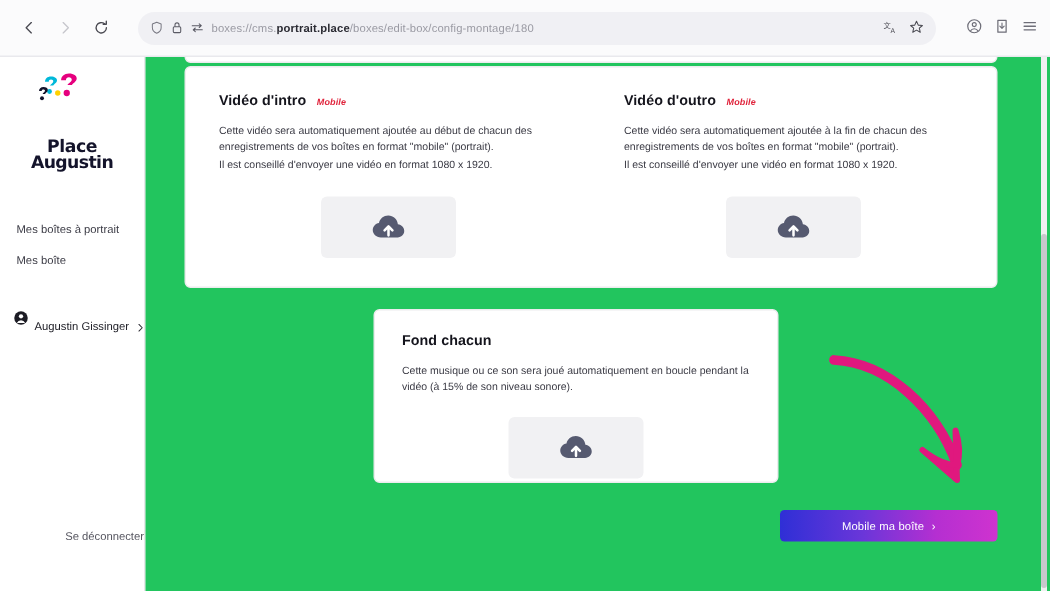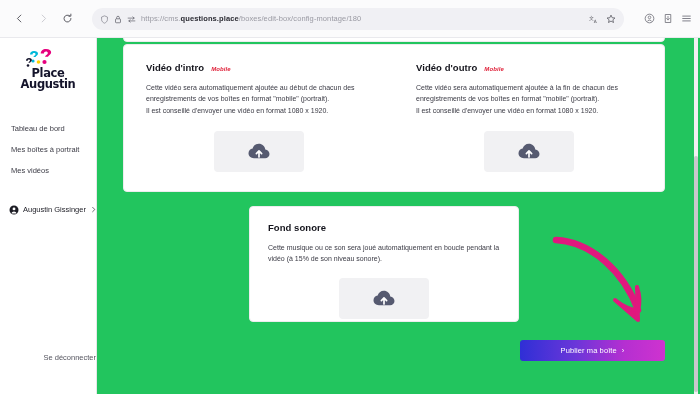--- a/index.html
+++ b/index.html
@@ -65,21 +65,21 @@
   .sidebar {
     width: 97px; height: 100%;
     background: #ffffff;
     border-right: 1px solid #e6e6e8;
     display: flex; flex-direction: column;
     flex-shrink: 0;
     position: relative;
   }
   .logo-wrap {
     padding: 9px 0 0 0;
-    display: flex; flex-direction: column; align-items: center;
+    display: flex; flex-direction: column; align-items: center; gap: 24px;
   }
   .logo-mark { width: 44px; height: 23px; }
   .logo-text { margin-top: -2px; text-align: center; line-height: 0.95; }
   .logo-text .lt1 {
     font-family: "DejaVu Sans", sans-serif;
     font-size: 11.5px; font-weight: bold; color: #14142b;
     letter-spacing: -0.3px;
     display: block;
   }
   .logo-text .lt2 {
@@ -92,21 +92,21 @@
   .nav-list { margin-top: 28px; display: flex; flex-direction: column; }
   .nav-item {
     font-size: 7.5px;
     color: #3b3b45;
     padding: 6px 0 6px 11px;
     line-height: 1.2;
   }
 
   .user-row {
     margin-top: 16px;
-    display: flex; align-items: center;
+    display: flex; align-items: flex-end;
     padding: 4px 6px 4px 9px;
     gap: 4px;
   }
   .user-name { font-size: 7.5px; color: #1c1c24; white-space: nowrap; }
   .user-chevron { margin-left: auto; color: #3b3b45; display:flex; }
 
   .logout {
     position: absolute;
     bottom: 32px; left: 12px; right: 0;
     text-align: right;
@@ -264,21 +264,21 @@
           <path d="M4.6 6.8 V4.6 a2.4 2.4 0 0 1 4.8 0 V6.8" fill="none" stroke="#5a5a64" stroke-width="1.25"></path>
         </svg>
       </span>
       <span>
         <svg width="9" height="9" viewBox="0 0 16 16">
           <path d="M2 5.5 H12.5 M10.3 3.3 L12.8 5.5 L10.3 7.7" fill="none" stroke="#5a5a64" stroke-width="1.2" stroke-linecap="round" stroke-linejoin="round"></path>
           <path d="M14 10.5 H3.5 M5.7 8.3 L3.2 10.5 L5.7 12.7" fill="none" stroke="#5a5a64" stroke-width="1.2" stroke-linecap="round" stroke-linejoin="round"></path>
         </svg>
       </span>
     </div>
-    <div class="url-text"><span>https://cms.</span><span class="url-domain">questions.place</span><span>/boxes/edit-box/config-montage/180</span></div>
+    <div class="url-text"><span>boxes://cms.</span><span class="url-domain">portrait.place</span><span>/boxes/edit-box/config-montage/180</span></div>
     <div class="urlbar-right">
       <span>
         <svg width="10" height="10" viewBox="0 0 16 16">
           <text x="0" y="9" font-family="DejaVu Sans" font-size="8" fill="#4a4a52">文</text>
           <text x="7.5" y="14.5" font-family="DejaVu Sans" font-size="7" fill="#4a4a52">A</text>
         </svg>
       </span>
       <span>
         <svg width="10" height="10" viewBox="0 0 16 16">
             <path d="M8 1.8 L9.9 6 L14.3 6.4 L11 9.3 L12 13.6 L8 11.3 L4 13.6 L5 9.3 L1.7 6.4 L6.1 6 Z" fill="none" stroke="#4a4a52" stroke-width="1.15" stroke-linejoin="round"></path>
@@ -335,23 +335,22 @@
         <path d="M6 22 c-3.8 0-6 2.3-6 5.4 h3.6 c0-1.3 0.8-2.2 2.2-2.2 c1.3 0 2.2 0.8 2.2 1.9 c0 1.5-2.2 2.3-3.3 4.2 l3.4 0 c0.8-1.5 3.7-2.6 3.7-5.2 C11.8 23.7 9.4 22 6 22 Z" fill="#14142b"></path>
         <circle cx="4" cy="37" r="2.6" fill="#14142b"></circle>
       </svg>
       <div class="logo-text">
         <span class="lt1">Place</span>
         <span class="lt2">Augustin</span>
       </div>
     </div>
 
     <div class="nav-list">
-      <div class="nav-item">Tableau de bord</div>
       <div class="nav-item">Mes boîtes à portrait</div>
-      <div class="nav-item">Mes vidéos</div>
+      <div class="nav-item">Mes boîte</div>
     </div>
 
     <div class="user-row">
       <span>
         <svg width="10" height="10" viewBox="0 0 16 16">
             <circle cx="8" cy="8" r="7.2" fill="#1c1c24"></circle>
             <circle cx="8" cy="6.2" r="2.3" fill="#ffffff"></circle>
             <path d="M3.6 13.4 a4.8 4.8 0 0 1 8.8 0 Z" fill="#ffffff"></path>
           </svg>
       </span>
@@ -400,36 +399,36 @@
         <div class="upload-btn">
           <svg width="22" height="17" viewBox="0 0 26 20">
             <path d="M7 18 C3.2 18 0.6 15.4 0.6 12.2 C0.6 9.4 2.7 7 5.5 6.6 C6.2 3.2 9.2 0.8 12.8 0.8 C16.8 0.8 20 3.8 20.4 7.6 C23.3 7.9 25.4 10.2 25.4 13 C25.4 15.8 23 18 20.2 18 Z" fill="#565a70"></path>
             <path d="M13 16.4 V9.6 M9.9 12.5 L13 9.3 L16.1 12.5" fill="none" stroke="#ffffff" stroke-width="2" stroke-linecap="round" stroke-linejoin="round"></path>
           </svg>
         </div>
       </div>
     </div>
 
     <div class="card card-sound">
-      <div class="sec-title">Fond sonore</div>
+      <div class="sec-title">Fond chacun</div>
       <div class="sec-desc">Cette musique ou ce son sera joué automatiquement en boucle pendant la vidéo (à 15% de son niveau sonore).</div>
       <div class="upload-btn-sound">
         <svg width="22" height="17" viewBox="0 0 26 20">
           <path d="M7 18 C3.2 18 0.6 15.4 0.6 12.2 C0.6 9.4 2.7 7 5.5 6.6 C6.2 3.2 9.2 0.8 12.8 0.8 C16.8 0.8 20 3.8 20.4 7.6 C23.3 7.9 25.4 10.2 25.4 13 C25.4 15.8 23 18 20.2 18 Z" fill="#565a70"></path>
           <path d="M13 16.4 V9.6 M9.9 12.5 L13 9.3 L16.1 12.5" fill="none" stroke="#ffffff" stroke-width="2" stroke-linecap="round" stroke-linejoin="round"></path>
         </svg>
       </div>
     </div>
 
     <svg class="arrow-annotation" viewBox="0 0 130 115">
       <path d="M4 12 C40 14 72 44 86 82" fill="none" stroke="#e0187e" stroke-width="6.5" stroke-linecap="round"></path>
       <path d="M86 92 L63 72 C72 79 80 82 86 82 C88 76 88 68 85 59 Z" fill="#e0187e" stroke="#e0187e" stroke-width="4" stroke-linejoin="round"></path>
     </svg>
 
     <div class="publish-btn">
-      <span class="publish-label">Publier ma boîte</span>
+      <span class="publish-label">Mobile ma boîte</span>
       <span class="publish-label">›</span>
     </div>
 
     <div class="page-scroll-track"></div>
     <div class="page-scrollbar"></div>
   </div>
 </div>
 
 </body></html>

